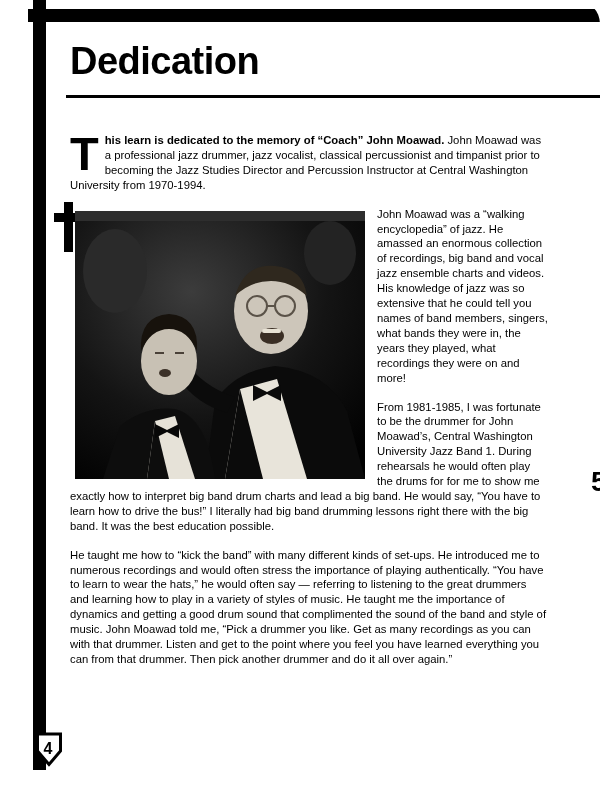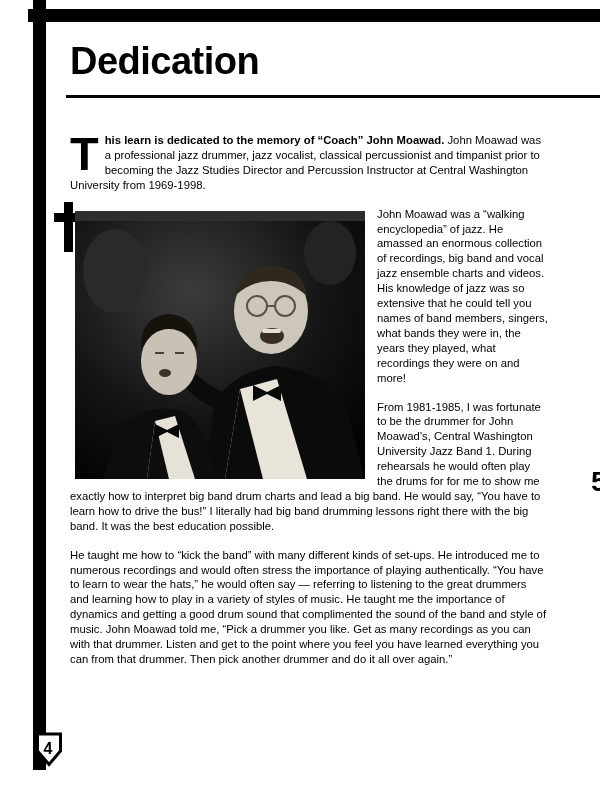--- a/index.html
+++ b/index.html
@@ -1,17 +1,17 @@
 <!DOCTYPE html>
 <html><head>
 <meta charset="utf-8">
 <style>
   html,body{margin:0;padding:0;background:#ffffff;}
   .page{position:relative;width:600px;height:800px;background:#ffffff;overflow:hidden;
-        font-family:"Liberation Sans",sans-serif;color:#000;}
+        font-family:"Liberation Sans",sans-serif;color:#000;border-radius:24px;}
 
   
   .bar-top{position:absolute;top:9px;left:28px;right:0;height:13px;background:#000;}
   .bar-left{position:absolute;top:0;left:33px;width:13px;height:770px;background:#000;}
   .rule-title{position:absolute;top:95px;left:66px;right:0;height:3px;background:#000;}
   .cross-v{position:absolute;left:64px;top:202px;width:9px;height:50px;background:#000;}
   .cross-h{position:absolute;left:54px;top:213px;width:45px;height:9px;background:#000;}
 
   .page-title{position:absolute;left:70px;top:40px;font-size:38px;font-weight:bold;
               letter-spacing:-0.5px;}
@@ -36,21 +36,21 @@
   <div class="bar-left"></div>
   <div class="rule-title"></div>
   <div class="cross-v"></div>
   <div class="cross-h"></div>
 
   <div class="page-title">Dedication</div>
 
   <div class="content">
 
     <p>
-      <span class="dropcap">T</span><b>his learn is dedicated to the memory of “Coach” John Moawad.</b><span> John Moawad was a professional jazz drummer, jazz vocalist, classical percussionist and timpanist prior to becoming the Jazz Studies Director and Percussion Instructor at Central Washington University from 1969-1998.</span>
+      <span class="dropcap">T</span><b>his learn is dedicated to the memory of “Coach” John Moawad.</b><span> John Moawad was a professional jazz drummer, jazz vocalist, classical percussionist and timpanist prior to becoming the Jazz Studies Director and Percussion Instructor at Central Washington University from 1970-1994.</span>
     </p>
 
     <div class="photo-wrap">
       <svg viewBox="0 0 290 268" width="290" height="268">
         <defs>
           <radialGradient id="pbg" cx="40%" cy="30%" r="85%">
             <stop offset="0%" stop-color="#3c3c3c"></stop>
             <stop offset="55%" stop-color="#141414"></stop>
             <stop offset="100%" stop-color="#000000"></stop>
           </radialGradient>

